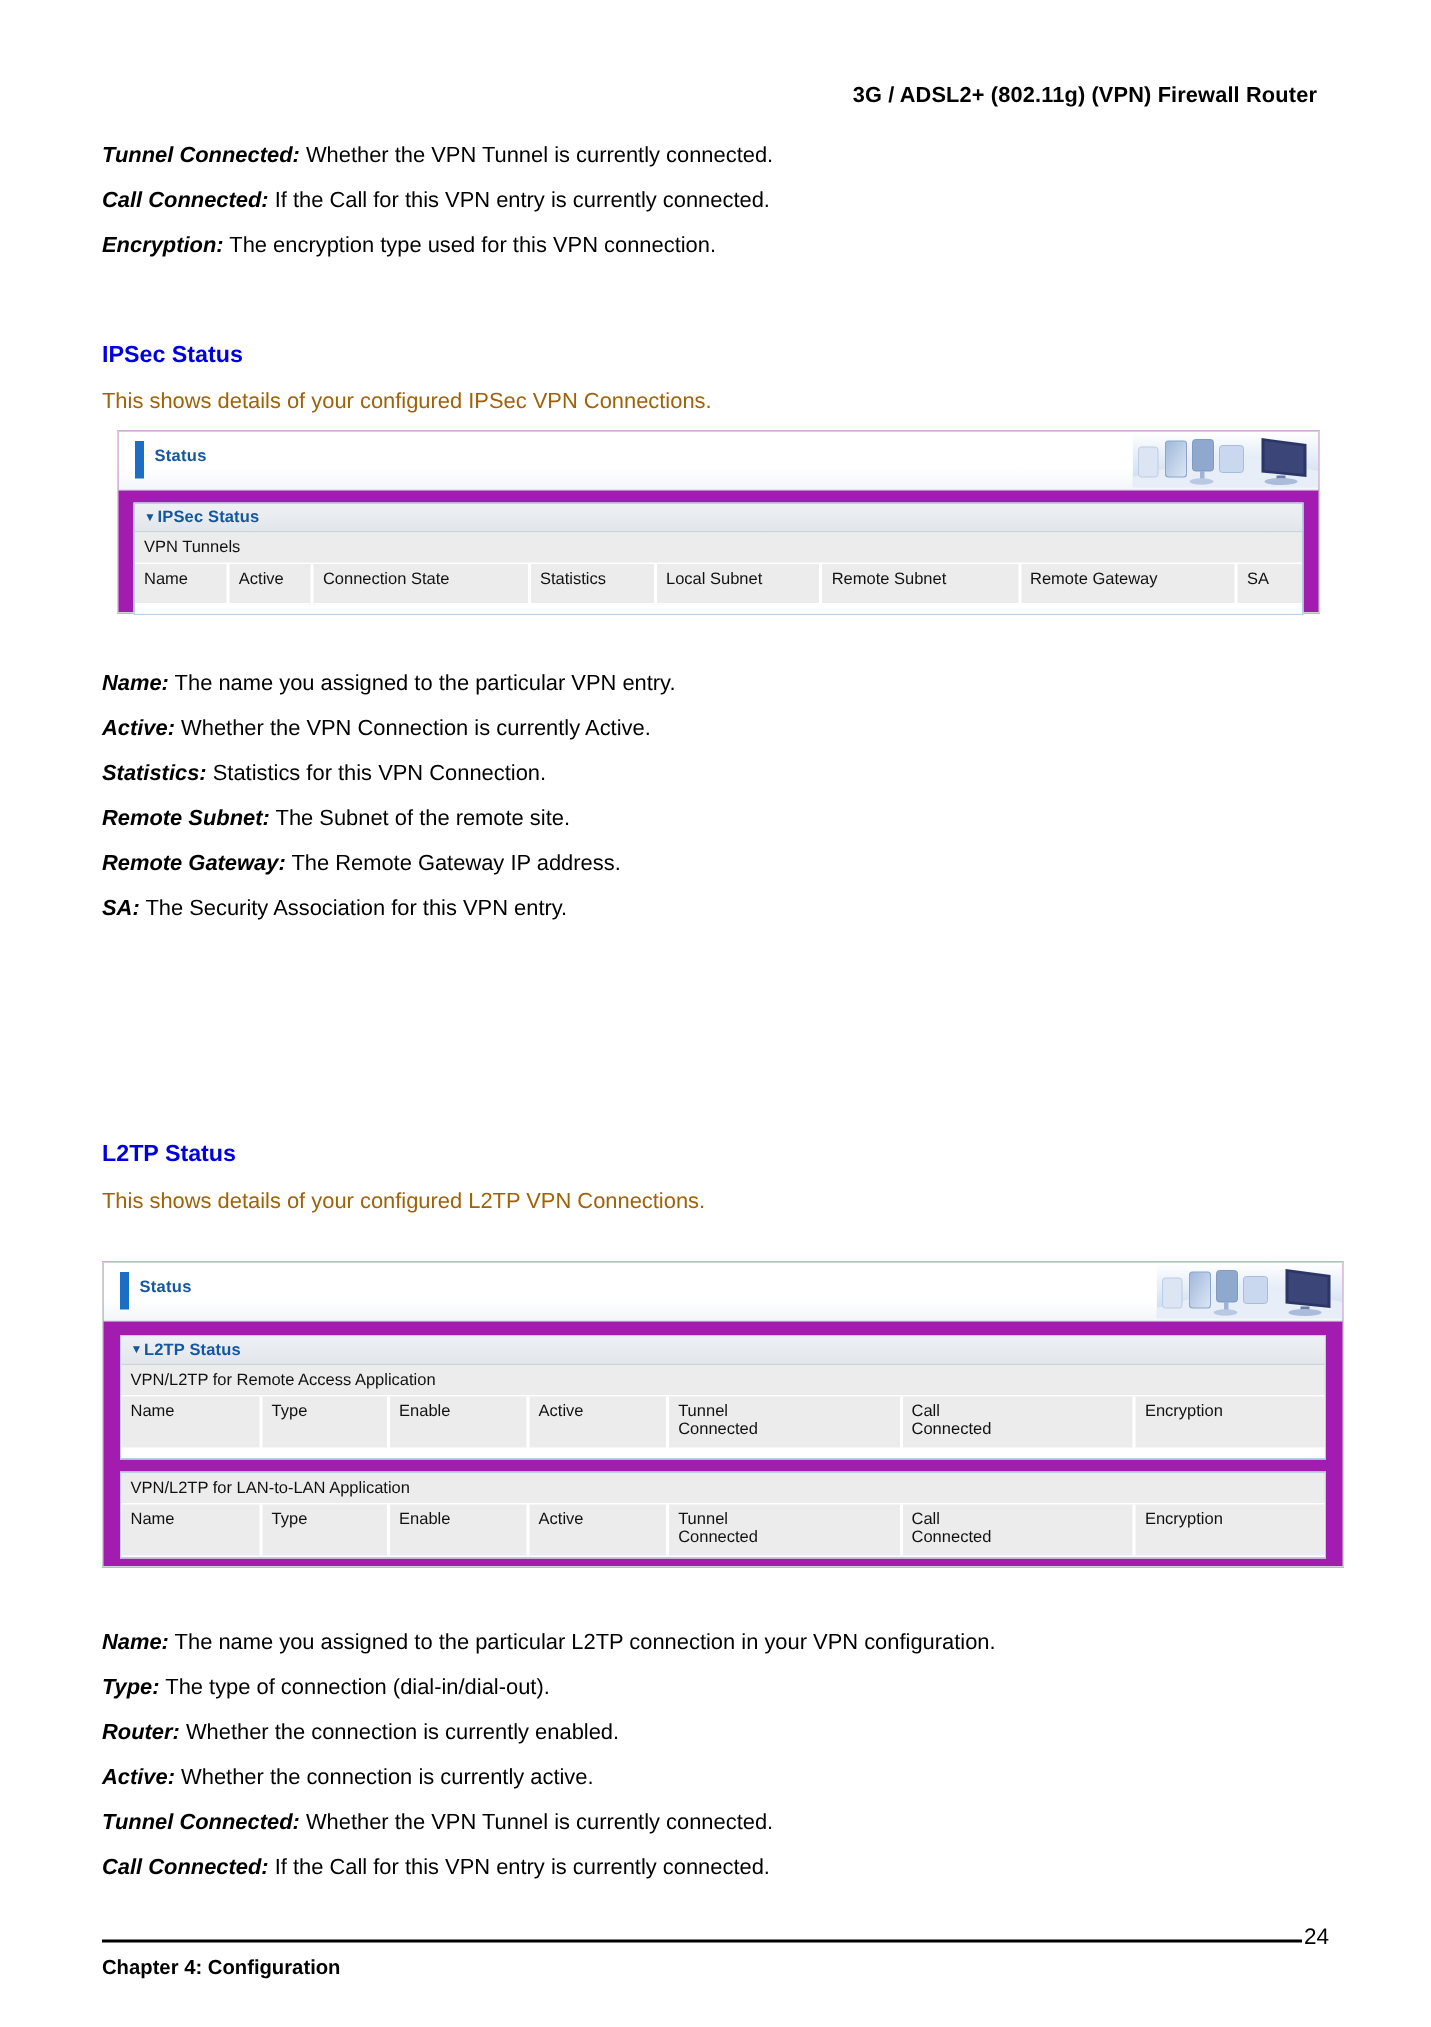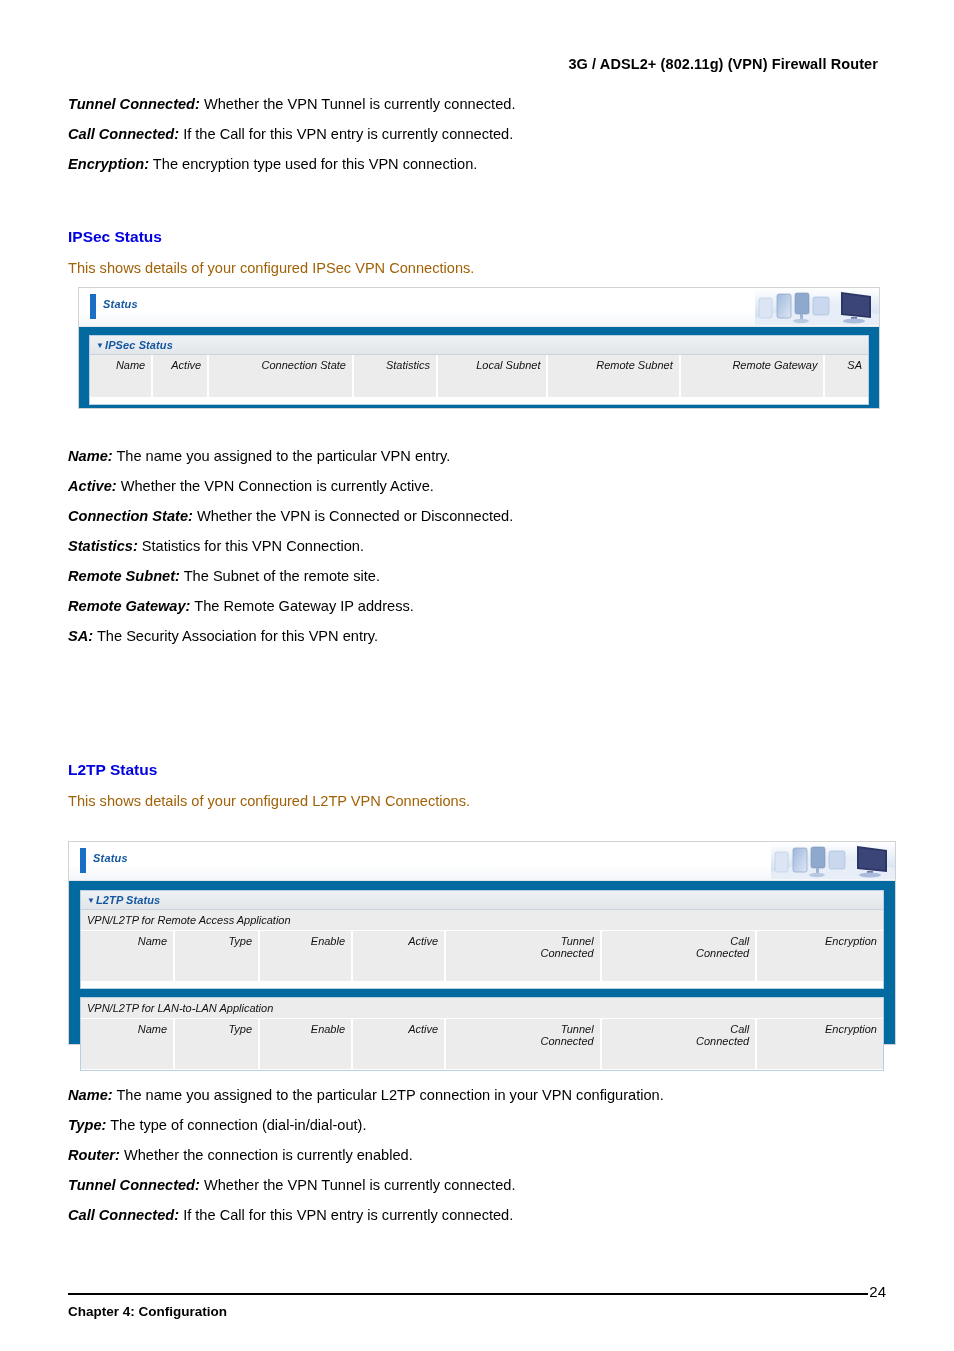--- a/index.html
+++ b/index.html
@@ -63,25 +63,24 @@
   }
   .section-intro {
     font-size: 14.6px;
     line-height: 17px;
     margin: 0;
     color: #a16207;
   }
 
   
   .widget {
-    background: #0369a1;
+    background: #a21caf;
     border: 1px solid #d2d2d2;
     box-sizing: border-box;
     position: relative;
-    font-style: italic;
   }
   .widget-head {
     height: 38px;
     position: relative;
     background: linear-gradient(to bottom, #ffffff 0%, #ffffff 62%, #f3f6fa 100%);
     border-bottom: 1px solid #e3e7ec;
     overflow: hidden;
   }
   .widget-head .accent-bar {
     position: absolute;
@@ -147,23 +146,23 @@
     table-layout: fixed;
     background: #ffffff;
   }
   table.grid th {
     background: #ececec;
     border-right: 2px solid #ffffff;
     border-bottom: 1px solid #ffffff;
     font-size: 11px;
     font-weight: normal;
     color: #111;
-    text-align: right;
+    text-align: left;
     vertical-align: top;
-    padding: 4px 6px 20px 6px;
+    padding: 4px 6px 4px 6px;
     line-height: 12px;
   }
   table.grid th:last-child {
     border-right: none;
   }
   table.grid tr.empty-row td {
     height: 6px;
     background: #ffffff;
     border: none;
     padding: 0;
@@ -276,20 +275,21 @@
           <rect x="96" y="29" width="6" height="4" fill="#6d7ca6"></rect>
           <ellipse cx="99" cy="33" rx="11" ry="2.4" fill="#aabbdb"></ellipse>
         </svg>
       </div>
     </div>
 
     <div class="panel">
       <div class="panel-title">
         <span class="caret">▼</span><span>IPSec Status</span>
       </div>
+      <div class="subsection-title">VPN Tunnels</div>
       <div class="table-wrap">
         <table class="grid">
           <colgroup>
             <col style="width:8.0%">
               <col style="width:7.2%">
               <col style="width:18.6%">
               <col style="width:10.8%">
             <col style="width:14.2%">
               <col style="width:17.0%">
               <col style="width:18.6%">
@@ -316,23 +316,20 @@
       </div>
     </div>
   </div>
 
   <div class="content" style="top:448px;">
     <p class="def">
       <span class="term">Name:</span><span> The name you assigned to the particular VPN entry.</span>
     </p>
     <p class="def">
       <span class="term">Active:</span><span> Whether the VPN Connection is currently Active.</span>
-    </p>
-    <p class="def">
-      <span class="term">Connection State:</span><span> Whether the VPN is Connected or Disconnected.</span>
     </p>
     <p class="def">
       <span class="term">Statistics:</span><span> Statistics for this VPN Connection.</span>
     </p>
     <p class="def">
       <span class="term">Remote Subnet:</span><span> The Subnet of the remote site.</span>
     </p>
     <p class="def">
       <span class="term">Remote Gateway:</span><span> The Remote Gateway IP address.</span>
     </p>
@@ -453,20 +450,23 @@
     <p class="def">
       <span class="term">Name:</span><span> The name you assigned to the particular L2TP connection in your VPN configuration.</span>
     </p>
     <p class="def">
       <span class="term">Type:</span><span> The type of connection (dial-in/dial-out).</span>
     </p>
     <p class="def">
       <span class="term">Router:</span><span> Whether the connection is currently enabled.</span>
     </p>
     <p class="def">
+      <span class="term">Active:</span><span> Whether the connection is currently active.</span>
+    </p>
+    <p class="def">
       <span class="term">Tunnel Connected:</span><span> Whether the VPN Tunnel is currently connected.</span>
     </p>
     <p class="def">
       <span class="term">Call Connected:</span><span> If the Call for this VPN entry is currently connected.</span>
     </p>
   </div>
 
   <div class="footer-rule"></div>
   <div class="footer-left">Chapter 4: Configuration</div>
   <div class="page-number">24</div>

